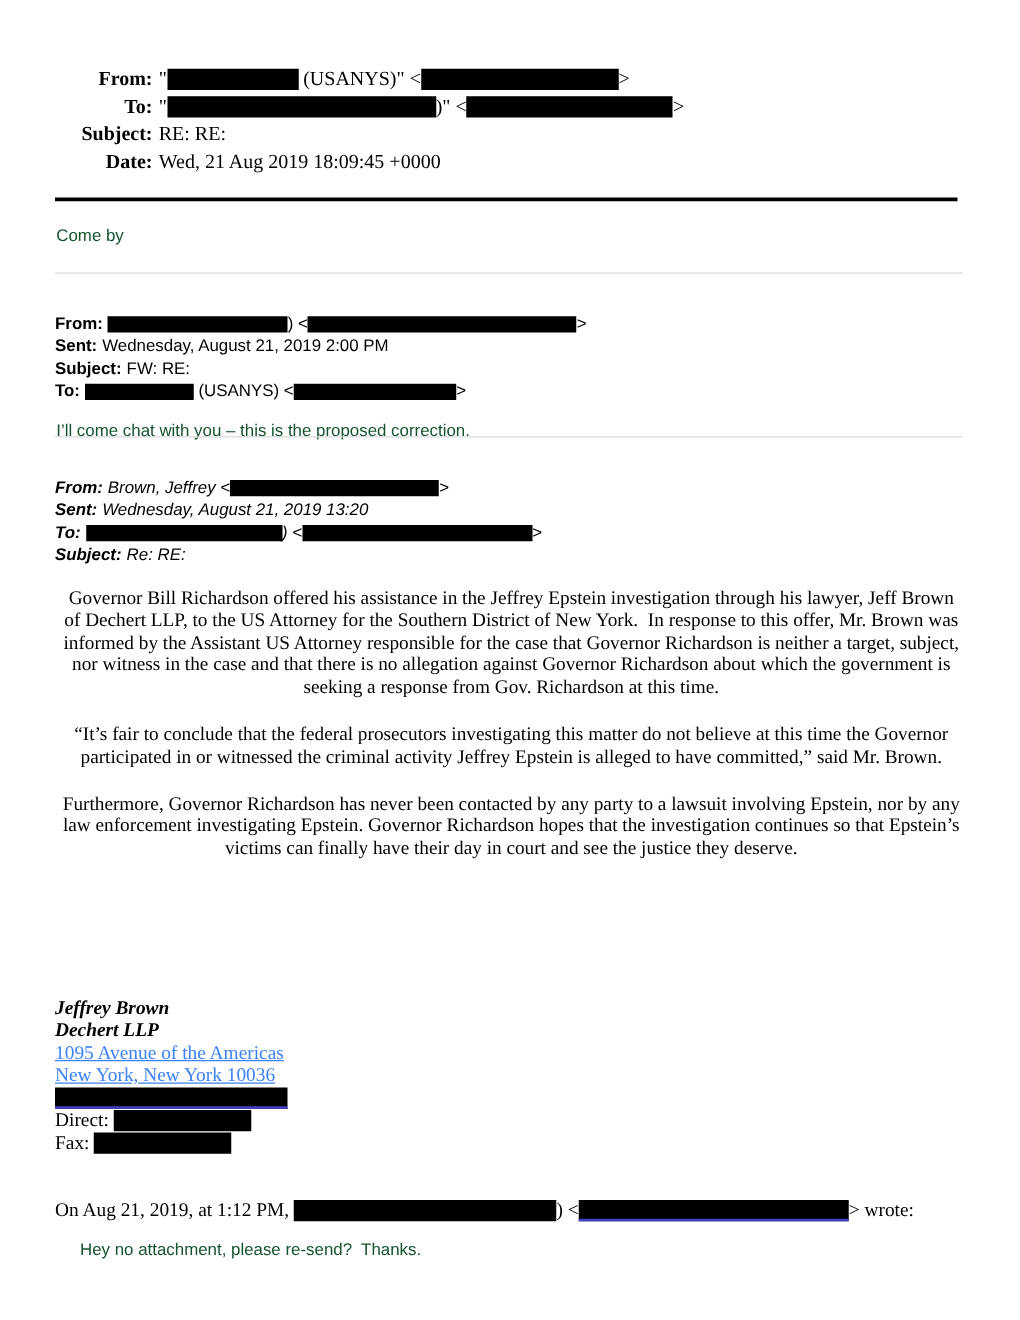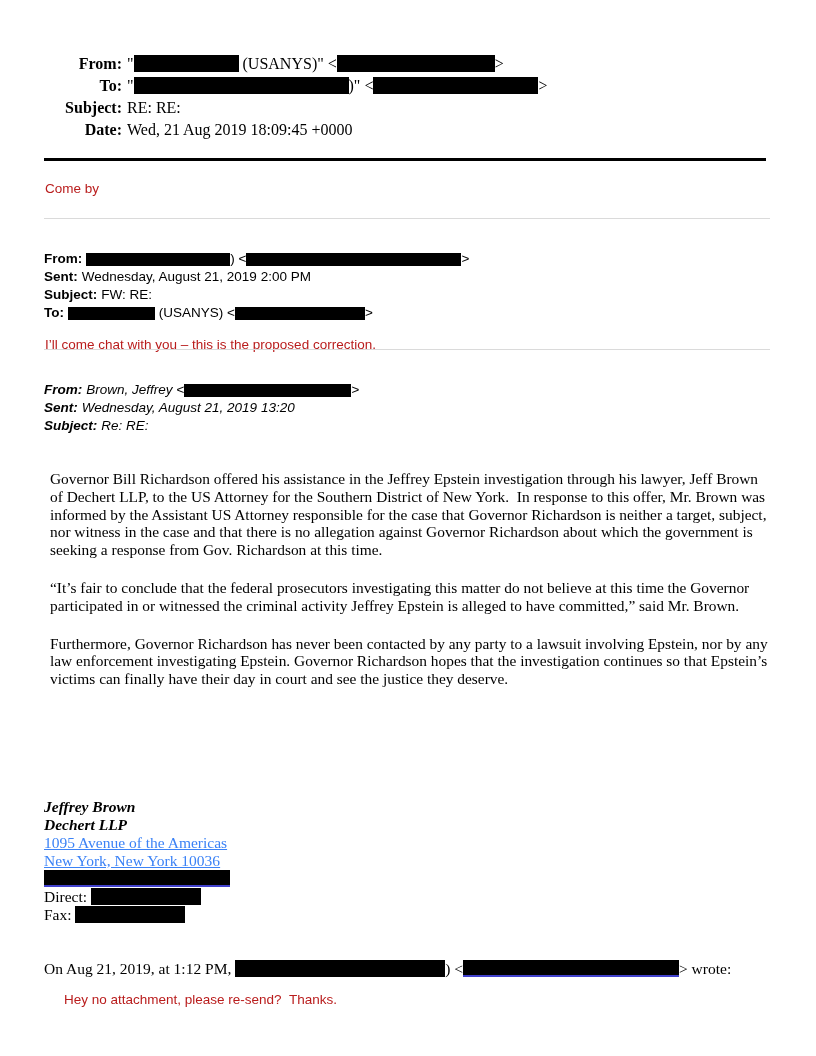--- a/index.html
+++ b/index.html
@@ -26,35 +26,35 @@
   .rs { display: inline-block; background: #000; height: 13px; vertical-align: text-bottom; }
   .hint-under { border-bottom: 2px solid #4040cc; }
 
   
   .rule-dark  { position: absolute; left: 44px; top: 158px; width: 722px; height: 3px; background: #000; }
   .rule-light { position: absolute; left: 44px; width: 726px; height: 1px; background: #dadada; }
   .rule-a { top: 218px; }
   .rule-b { top: 349px; }
 
   
-  .blue-note { position: absolute; font-size: 13.5px; color: #b91c1c; white-space: pre-wrap; text-align: right; }
+  .blue-note { position: absolute; font-size: 13.5px; color: #14532d; white-space: pre-wrap; text-align: right; }
   .come-by    { left: 45px; top: 181px; }
   .note2      { left: 45px; top: 313px; margin-top: 24px; }
   .final-note { left: 48px; top: 992px; margin-left: 16px; }
 
   
   .ehdr { position: absolute; left: 44px; font-size: 13.5px; line-height: 18px; color: #000; margin-top: 27px; }
   .e2 { top: 223px; }
   .e3 { top: 354px; font-style: italic; }
   .ehdr .lbl { font-weight: 700; margin-right: 4px; }
   .ehdr .eval { white-space: pre-wrap; }
 
   
   .bodytext { position: absolute; left: 50px; top: 470px; width: 718px; font-size: 15.4px; line-height: 17.8px; }
-  .bodytext p { margin: 0 0 20px 0; white-space: pre-wrap; }
+  .bodytext p { margin: 0 0 20px 0; white-space: pre-wrap; text-align: center; }
 
   
   .sig { position: absolute; left: 44px; top: 798px; font-size: 15.5px; line-height: 18px; }
   .sig .bold { font-weight: 700; font-style: italic; }
   .sig a { color: #3b82f6; text-decoration: underline; }
   .sigrow { white-space: pre-wrap; }
 
   
   .quote { position: absolute; left: 44px; top: 959px; font-size: 15.5px; line-height: 19px; white-space: pre-wrap; }
 </style>
@@ -83,20 +83,21 @@
     <div><span class="lbl">To:</span><span class="eval"><span class="rs" style="width:87px"></span><span> (USANYS) &lt;</span><span class="rs" style="width:130px"></span><span>&gt;</span></span></div>
   </div>
 
   <div class="blue-note sans note2">I’ll come chat with you – this is the proposed correction.</div>
 
   <div class="rule-light rule-b"></div>
 
   <div class="ehdr sans e3">
     <div><span class="lbl">From:</span><span class="eval"><span>Brown, Jeffrey &lt;</span><span class="rs" style="width:167px"></span><span>&gt;</span></span></div>
     <div><span class="lbl">Sent:</span><span class="eval">Wednesday, August 21, 2019 13:20</span></div>
+    <div><span class="lbl">To:</span><span class="eval"><span class="rs" style="width:157px"></span><span>) &lt;</span><span class="rs" style="width:184px"></span><span>&gt;</span></span></div>
     <div><span class="lbl">Subject:</span><span class="eval">Re: RE:</span></div>
   </div>
 
   <div class="bodytext">
     <p>Governor Bill Richardson offered his assistance in the Jeffrey Epstein investigation through his lawyer, Jeff Brown of Dechert LLP, to the US Attorney for the Southern District of New York.  In response to this offer, Mr. Brown was informed by the Assistant US Attorney responsible for the case that Governor Richardson is neither a target, subject, nor witness in the case and that there is no allegation against Governor Richardson about which the government is seeking a response from Gov. Richardson at this time.</p>
     <p>“It’s fair to conclude that the federal prosecutors investigating this matter do not believe at this time the Governor participated in or witnessed the criminal activity Jeffrey Epstein is alleged to have committed,” said Mr. Brown.</p>
     <p>Furthermore, Governor Richardson has never been contacted by any party to a lawsuit involving Epstein, nor by any law enforcement investigating Epstein. Governor Richardson hopes that the investigation continues so that Epstein’s victims can finally have their day in court and see the justice they deserve.</p>
   </div>
 
   <div class="sig">

